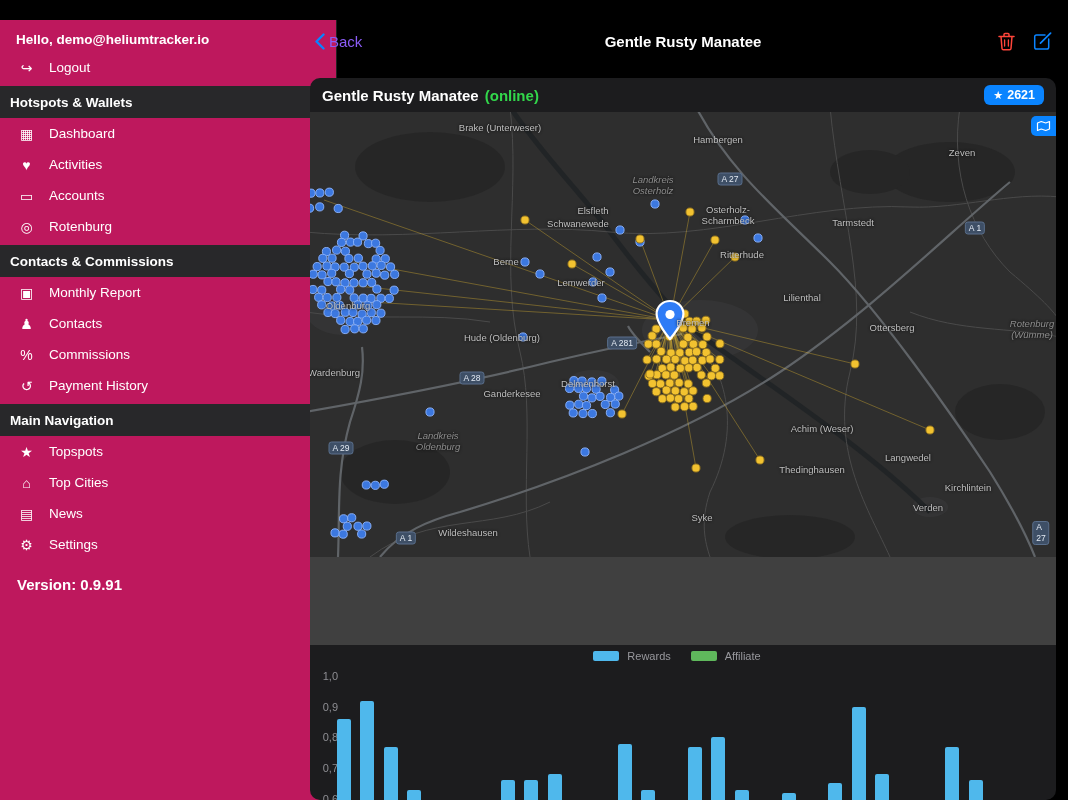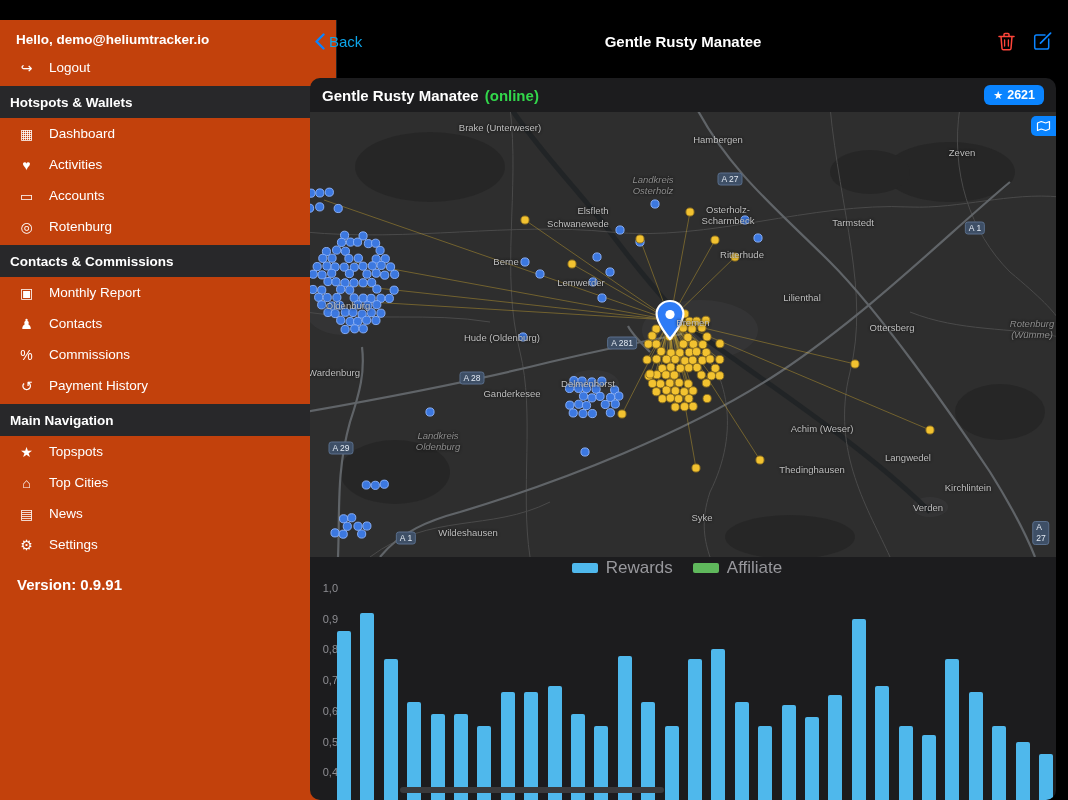--- a/index.html
+++ b/index.html
@@ -14,64 +14,64 @@
   .sb-time{font-weight:700}
   .sb-center{position:absolute;left:50%;top:9px;transform:translateX(-50%);display:flex;gap:3px}
   .sb-center i{width:3px;height:3px;border-radius:50%;background:#98989d;display:block}
   .sb-right{display:flex;align-items:center;gap:6px;font-weight:600}
   .bat{width:23px;height:11px;border:1px solid rgba(255,255,255,.55);border-radius:3px;position:relative}
   .bat::after{content:"";position:absolute;right:-3px;top:3px;width:2px;height:4px;
     background:rgba(255,255,255,.55);border-radius:0 1px 1px 0}
   .bat .fill{position:absolute;inset:1px;background:#fff;border-radius:1.5px}
 
   
-  .sidebar{position:absolute;top:20px;bottom:0;left:0;width:337px;background:#c2410c;border-right:1px solid #222}
+  .sidebar{position:absolute;top:20px;bottom:0;left:0;width:337px;background:#be185d;border-right:1px solid #222}
   .greeting{height:26px;margin-top:6px;display:flex;align-items:center;padding:0 16px;
     font-weight:700;font-size:13.5px}
   .side-item{height:31px;display:flex;align-items:center;gap:13px;padding:0 17px;
     font-size:13.5px;cursor:pointer}
   .side-item .icn{width:19px;text-align:center;font-size:14px}
   .side-header{margin-top:3px;height:20px;background:#28282a;display:flex;align-items:center;
     padding:16px 10px;font-size:13.5px;font-weight:700}
   .version{margin-top:16px;padding:0 17px;font-weight:700;font-size:15px}
 
   
   .main{position:absolute;left:298px;top:20px;right:0;bottom:0}
   .navbar{height:42px;display:flex;align-items:center;padding:0 16px;position:relative}
-  .back{display:flex;align-items:center;gap:4px;color:#0ea5e9;font-size:15px;cursor:pointer;z-index:2;
+  .back{display:flex;align-items:center;gap:4px;color:#8b5cf6;font-size:15px;cursor:pointer;z-index:2;
     background:none;border:none;font-family:inherit}
   .nav-title{position:absolute;left:0;right:0;text-align:center;font-weight:700;font-size:15px;pointer-events:none}
   .nav-actions{margin-left:auto;display:flex;gap:18px;z-index:2}
   .icon-btn{background:none;border:none;cursor:pointer;padding:0;display:flex;align-items:center}
 
   
   .card{position:absolute;left:12px;top:58px;width:746px;height:722px;background:#1c1c1e;
     border-radius:10px;overflow:hidden}
   .card-header{height:34px;display:flex;align-items:center;padding:0 12px;gap:6px}
   .card-title{font-weight:700;font-size:15px}
   .card-status{font-weight:700;font-size:15px;color:#32d74b}
   .badge{margin-left:auto;background:#0a84ff;border:none;border-radius:6px;padding:3px 9px;
     font-size:12.5px;font-weight:700;color:#fff;display:flex;gap:4px;align-items:center;
     cursor:pointer;font-family:inherit}
   .badge .star{font-size:11px}
 
   
-  .map{position:relative;width:746px;height:445px;background:#4c1d95;overflow:hidden}
+  .map{position:relative;width:746px;height:533px;background:#404040;overflow:hidden}
   #map-art{position:absolute;left:0;top:0}
   .map-label{position:absolute;transform:translate(-50%,-50%);font-size:9.5px;color:#bfbfbf;
     white-space:pre-line;text-align:center;line-height:1.15;text-shadow:0 0 3px rgba(0,0,0,.9);pointer-events:none}
   .map-label.region{font-style:italic;color:#8d8d8d}
   .map-shield{position:absolute;transform:translate(-50%,-50%);font-size:8.5px;color:#e2e9f2;
     background:#3e4f66;border:1px solid #5a6f8c;border-radius:3px;padding:0 3px;line-height:11px;pointer-events:none}
   .map-mode{position:absolute;top:4px;right:0;width:25px;height:20px;background:#0a84ff;border:none;
     border-radius:5px 0 0 5px;display:flex;align-items:center;justify-content:center;cursor:pointer}
 
   
   .legend{height:22px;display:flex;align-items:center;justify-content:center;gap:8px;
-    font-size:17px;color:#98989d}
+    font-size:11px;color:#98989d}
   .legend .sw{width:26px;height:10px;border-radius:2px}
   .legend .lbl{margin-right:12px}
   .chart{position:relative;height:221px}
   .tick{position:absolute;left:2px;width:26px;text-align:right;transform:translateY(-50%);
     font-size:11px;color:#8e8e93}
   .bar{position:absolute;width:14px;border-radius:2px 2px 0 0}
   .chart-scrollbar{position:absolute;left:90px;top:208px;width:264px;height:6px;border-radius:3px;background:#3a3a3c}
 </style>
 </head>
 <body>

